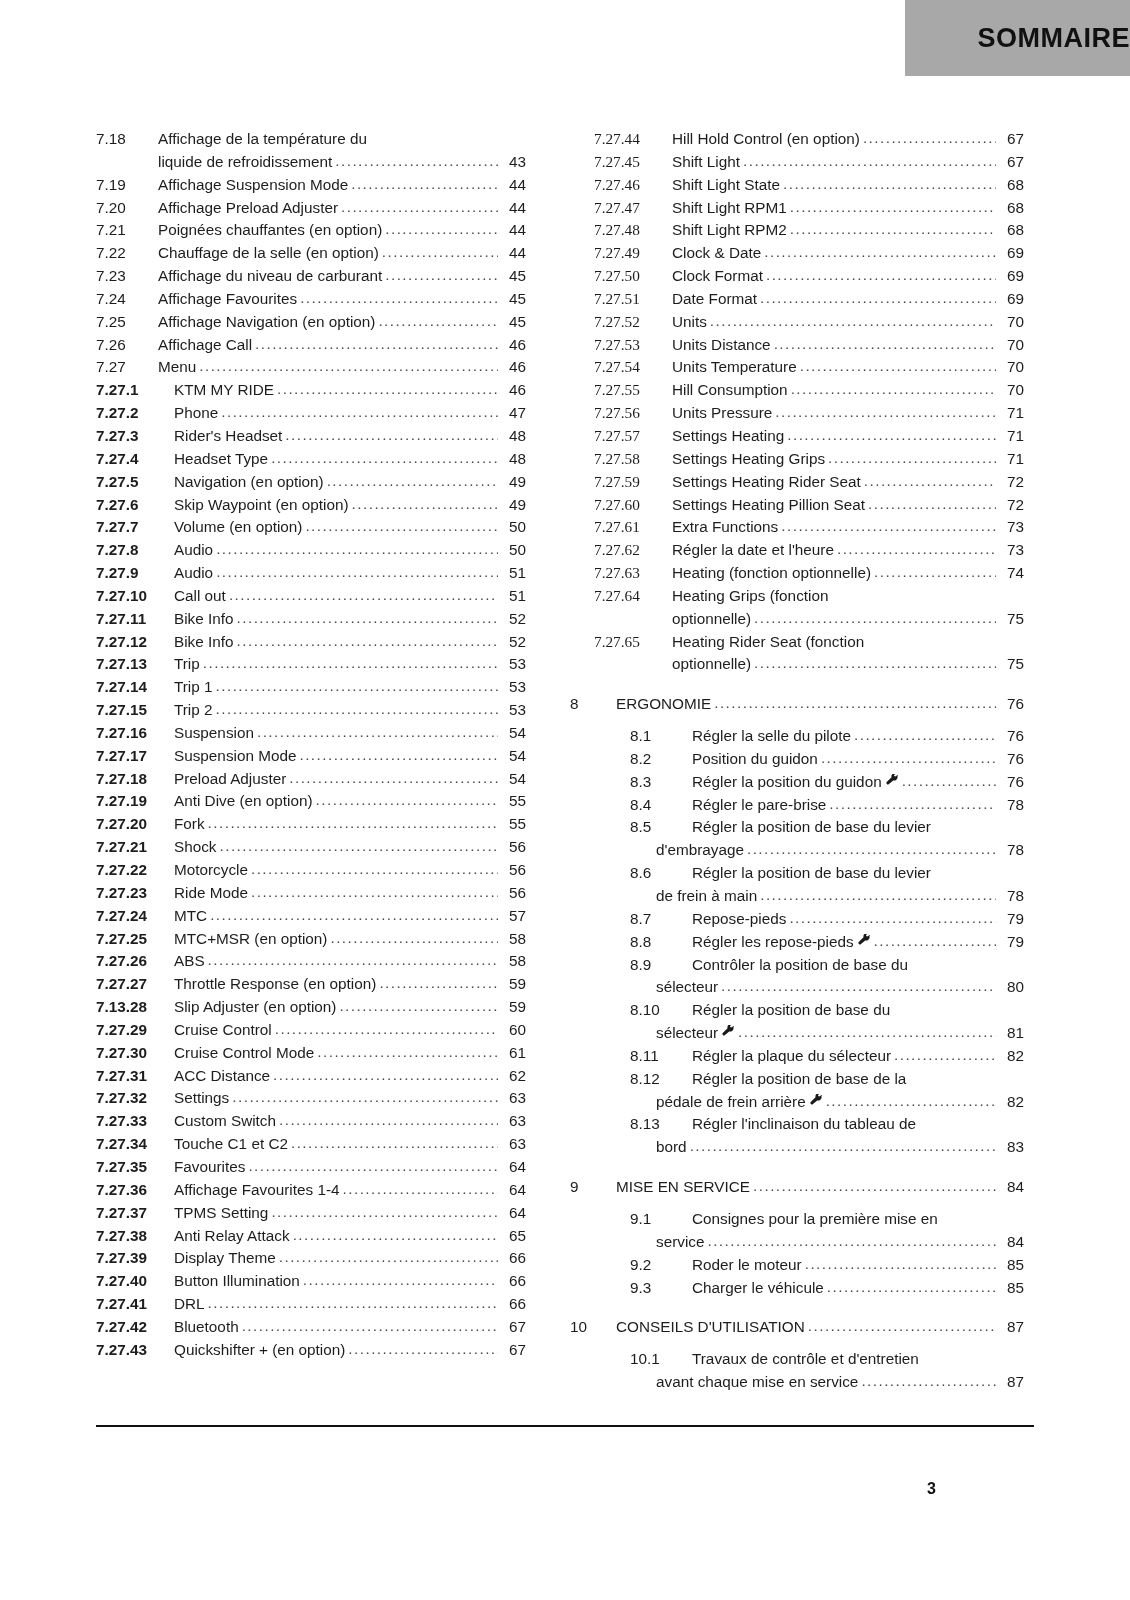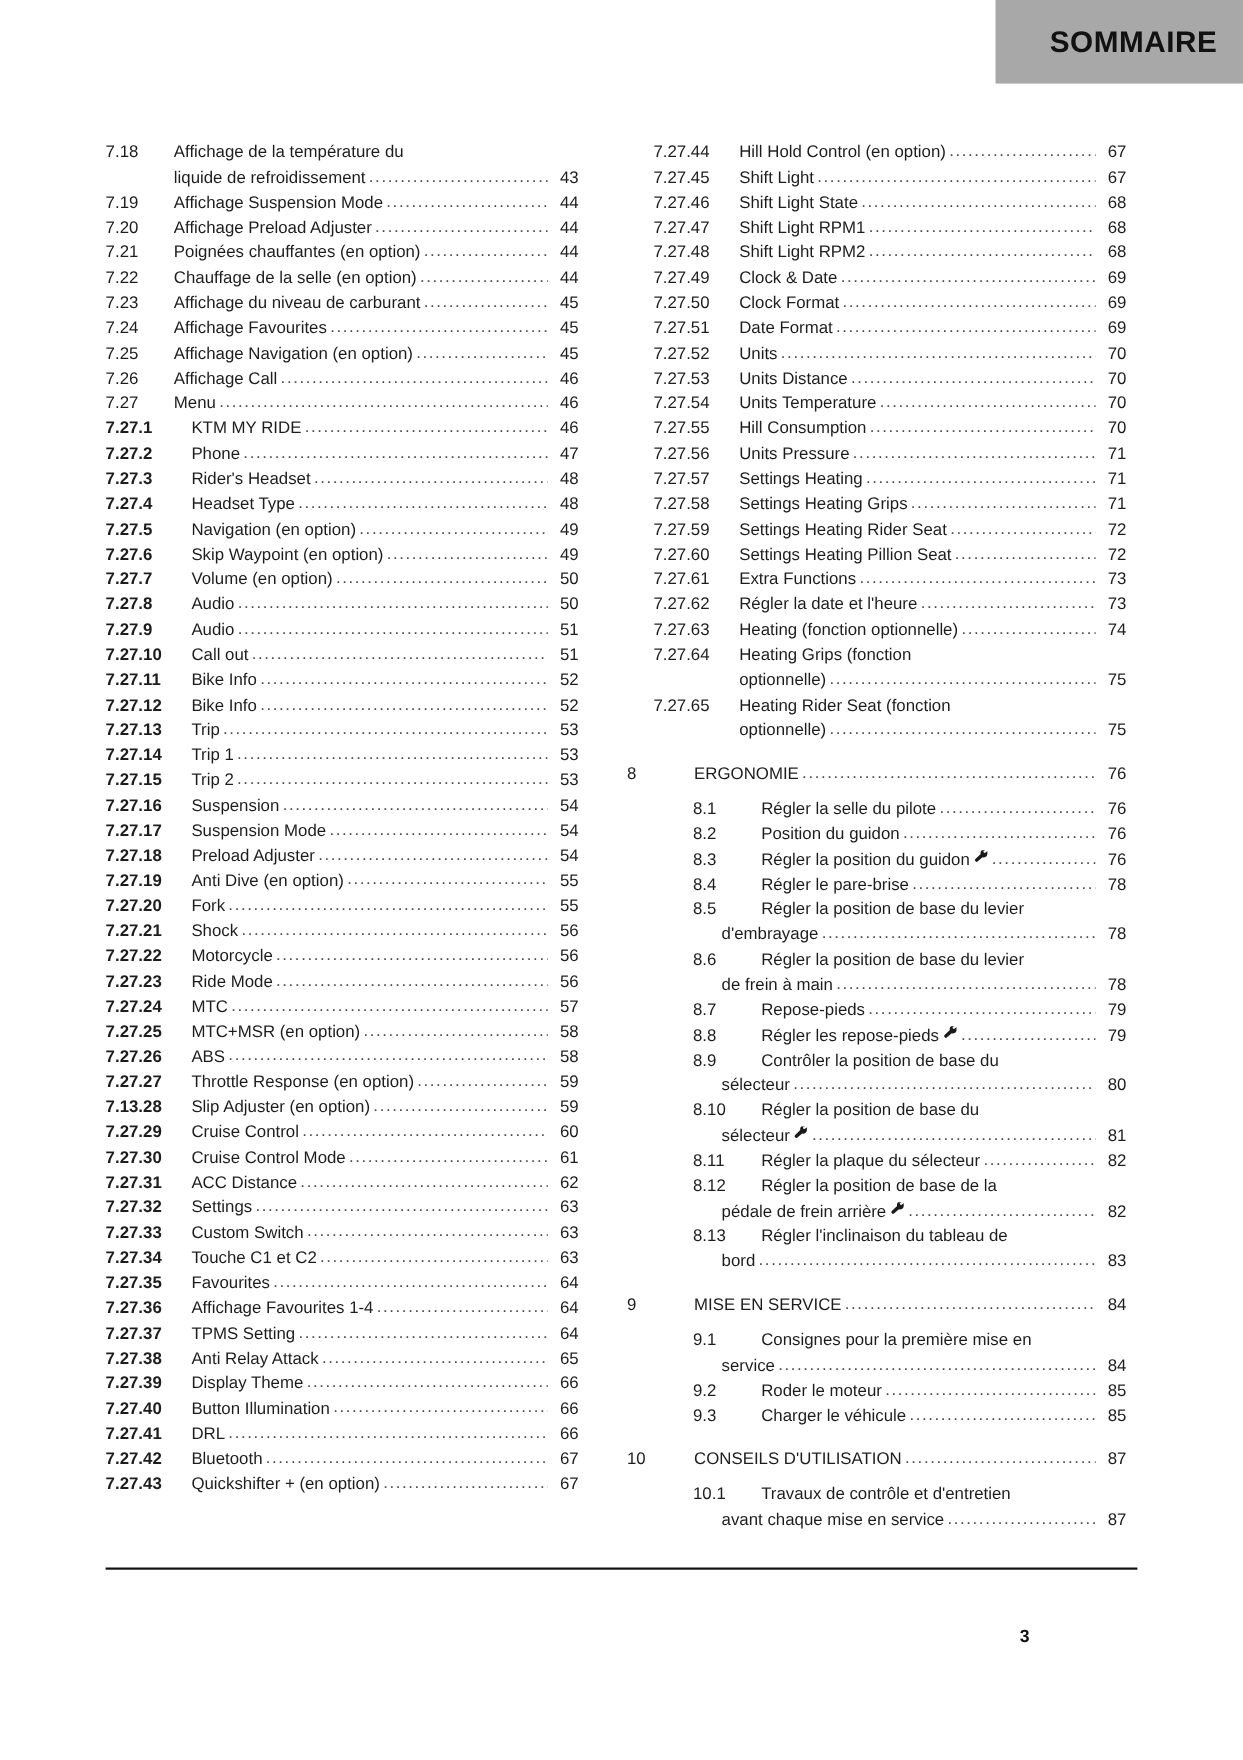--- a/index.html
+++ b/index.html
@@ -19,21 +19,21 @@
   
   .header-banner {
     position: absolute;
     top: 0;
     left: 905px;
     width: 225px;
     height: 76px;
     background: #a8a8a8;
     display: flex;
     align-items: center;
-    justify-content: center;
+    justify-content: flex-end;
   }
   .header-banner .title {
     font-size: 27px;
     font-weight: bold;
     letter-spacing: 0.5px;
     color: #111111;
     margin-left: 26px;
   }
 
   
@@ -102,23 +102,23 @@
   }
   .page.empty { visibility: hidden; }
 
   
   .col-left .lvl2 .num  { width: 62px; }
   .col-left .lvl3       { padding-left: 0px; }
   .col-left .lvl3 .num  { width: 78px; font-weight: bold; }
 
   
   .col-right .lvl2 .num { width: 62px; margin-left: 36px; }
-  .col-right .lvl3 .num { width: 78px; }
+  .col-right .lvl3 .num { width: 78px; font-family: Liberation Serif, serif; }
   .col-right .chapter .num { width: 46px; margin-left: -24px; }
-  .col-right .chapter .label { margin-left: 15px; }
+  .col-right .chapter .label { margin-left: 0px; }
 
   
   .lvl2 .spacer { flex: 0 0 auto; width: 62px; }
   .lvl3 .spacer { flex: 0 0 auto; width: 78px; }
 
   
   .wrench {
     display: inline-block;
     width: 13px;
     height: 13px;

